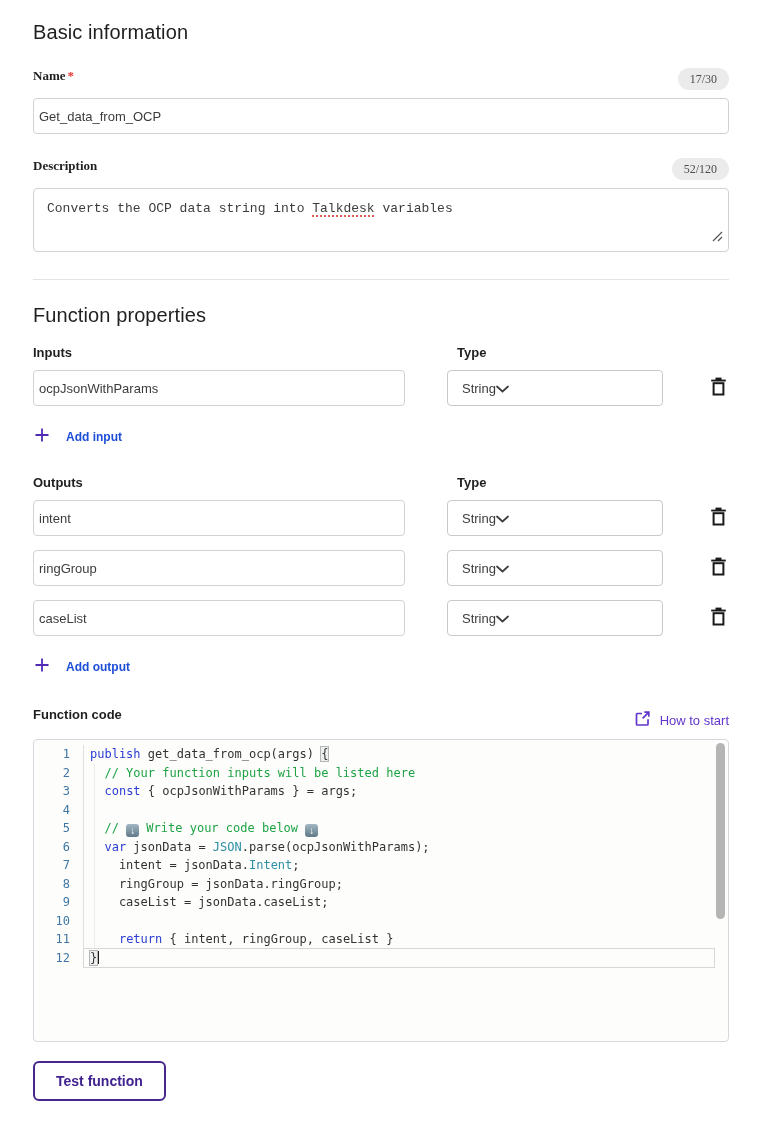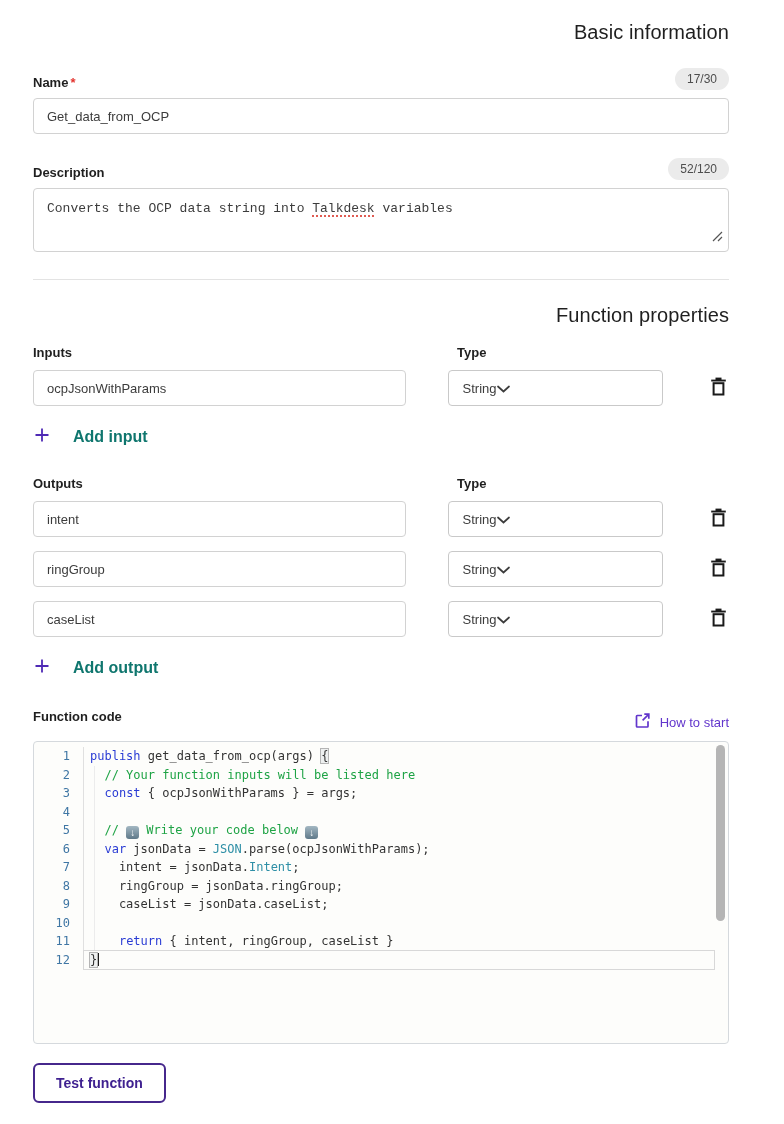--- a/index.html
+++ b/index.html
@@ -4,35 +4,35 @@
 <style>
   * { box-sizing: border-box; margin: 0; padding: 0; }
   html, body { background: #ffffff; }
   body {
     width: 784px; height: 1124px; overflow: hidden;
     font-family: "Liberation Sans", sans-serif;
     color: #212121;
   }
   .container { width: 696px; margin-left: 33px; padding-top: 21px; }
 
-  h1.section-title { font-size: 20px; font-weight: 500; color: #1f1f1f; letter-spacing: .1px; text-align: right; }
+  h1.section-title { font-size: 20px; font-weight: 500; color: #1f1f1f; letter-spacing: .1px; }
   #basic-title { margin-bottom: 24px; }
 
-  .label-row { display: flex; align-items: flex-end; justify-content: space-between; margin-bottom: 8px; }
+  .label-row { display: flex; align-items: flex-start; justify-content: space-between; margin-bottom: 8px; font-family: Liberation Serif, serif; }
   .field-label { font-size: 13px; font-weight: 700; color: #1f1f1f; }
   .required { color: #e3342f; font-weight: 700; margin-left: 2px; }
   .counter-badge {
     background: #ebebeb; color: #4d4d4d; font-size: 12px;
     padding: 4px 12px; border-radius: 12px; line-height: 14px;
   }
 
   .text-input {
     width: 100%; height: 36px; border: 1px solid #d2d2d2; border-radius: 4px;
     font-family: "Liberation Sans", sans-serif; font-size: 13px; color: #3c3c3c;
-    padding: 0 13px; outline: none; background: #fff; display: block;
+    padding: 0 5px; outline: none; background: #fff; display: block;
   }
   #name-input { margin-bottom: 24px; }
 
   .textarea-box {
     position: relative; width: 100%; height: 64px; border: 1px solid #d2d2d2;
     border-radius: 4px; background: #fff; padding: 11px 13px; font-size: 13px;
     color: #3c3c3c; line-height: 17px; margin-bottom: 27px; font-family: Liberation Mono, monospace;
   }
   .misspelled { text-decoration: underline dotted #e05b52; text-decoration-thickness: 1.5px; text-underline-offset: 3px; }
   .resize-handle { position: absolute; right: 5px; bottom: 4px; }
@@ -46,23 +46,23 @@
   .prop-row .name-input { width: 410px; margin-right: 14px; }
   .select-box {
     width: 236px; height: 36px; border: 1px solid #c9c9c9; border-radius: 4px;
     display: flex; align-items: center; justify-content: flex-start;
     padding: 0 14px; font-size: 13px; color: #3c3c3c; background: #fff; cursor: pointer;
     margin-right: 16px;
   }
   .trash-btn { width: 24px; height: 24px; display: flex; align-items: center; justify-content: center; cursor: pointer; background: none; border: none; }
 
   .add-link {
-    display: inline-flex; align-items: center; gap: 24px; background: none; border: none;
-    color: #0f766e; font-family: "Liberation Sans", sans-serif;
-    font-size: 16px; font-weight: 700; cursor: pointer; padding: 0; margin: 8px 0 0 2px;
+    display: inline-flex; align-items: center; gap: 17px; background: none; border: none;
+    color: #1d4ed8; font-family: "Liberation Sans", sans-serif;
+    font-size: 12px; font-weight: 700; cursor: pointer; padding: 0; margin: 8px 0 0 2px;
   }
   #add-input-link { margin-bottom: 30px; }
   #add-output-link { margin-bottom: 32px; }
 
   .code-header { display: flex; justify-content: space-between; align-items: flex-start; margin-bottom: 9px; }
   .code-sub { font-size: 12px; color: #9b9b9b; margin-top: 5px; }
   .help-link { display: inline-flex; align-items: center; gap: 9px; color: #6236cc; font-size: 13px; text-decoration: none; margin-top: 3px; cursor: pointer; }
 
   .editor {
     position: relative; width: 696px; height: 303px;

